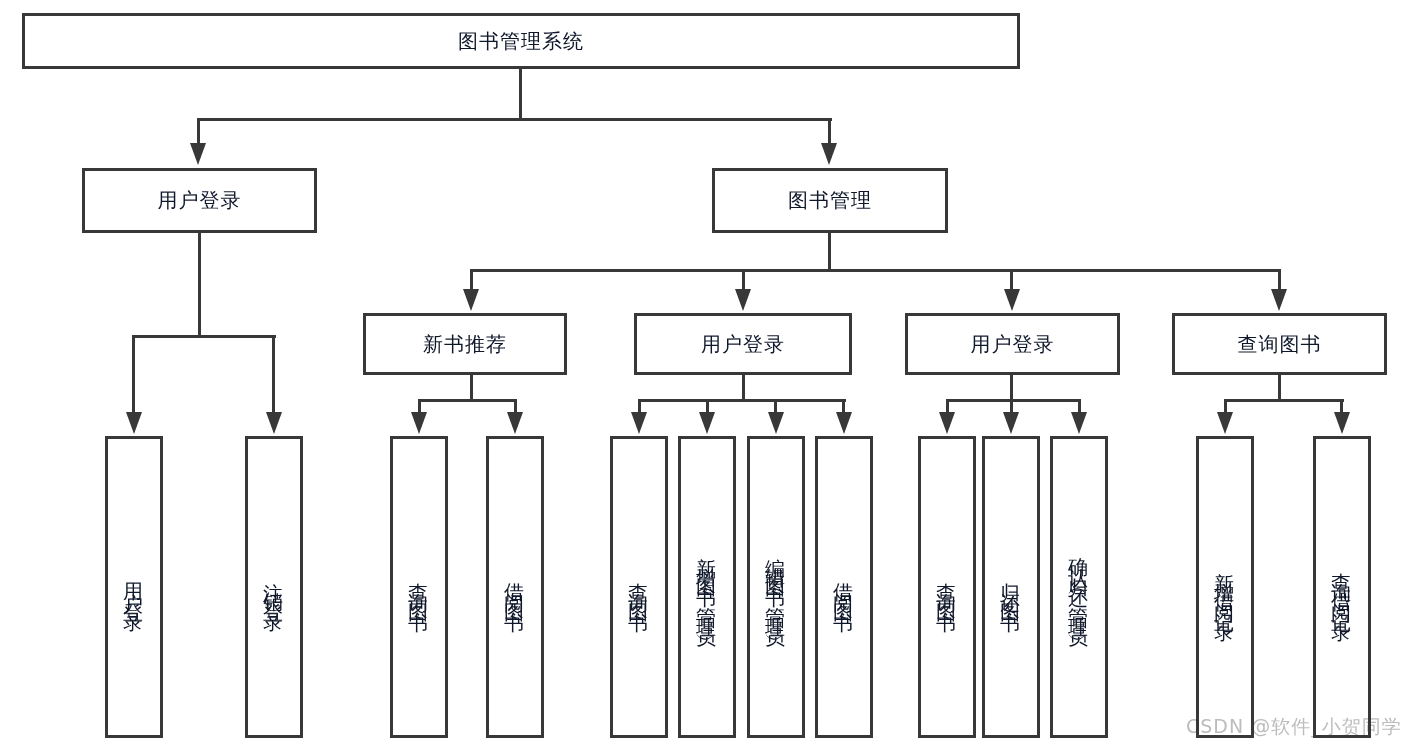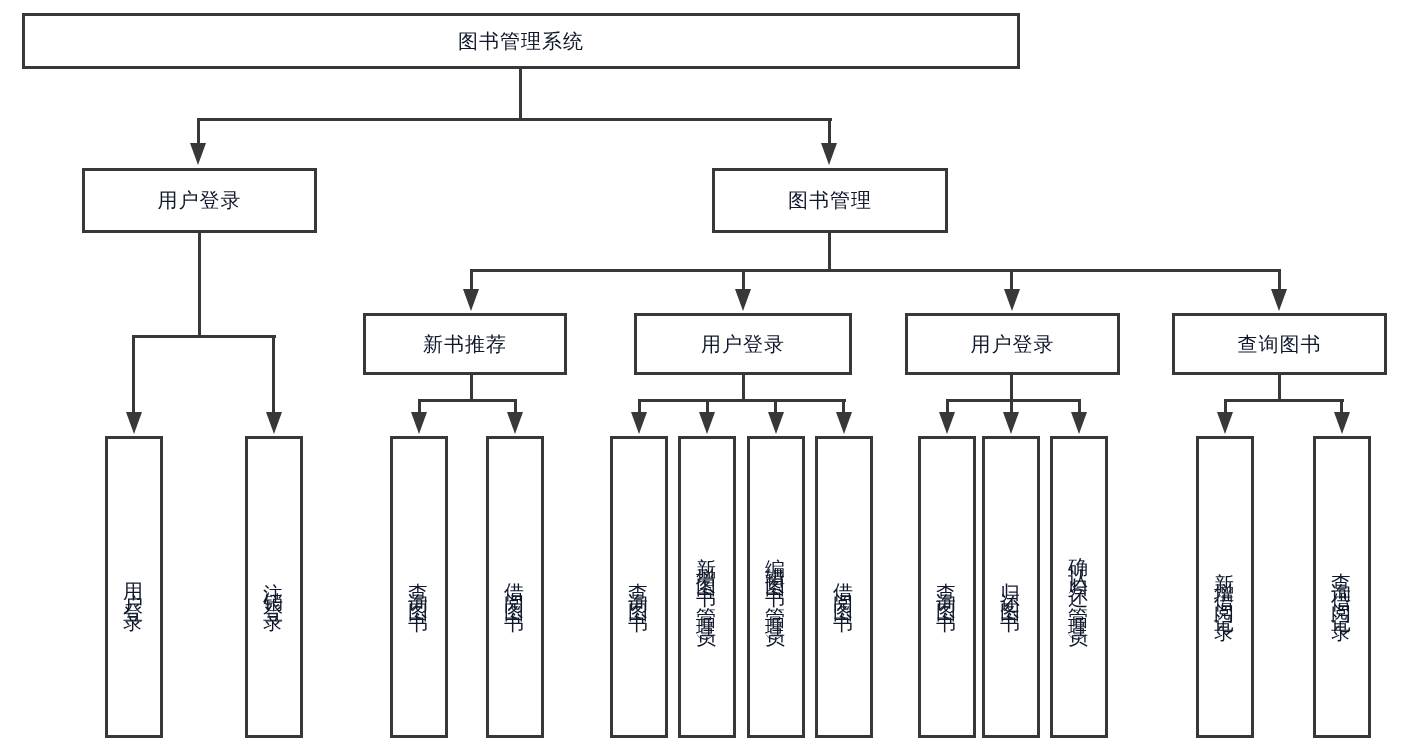--- a/index.html
+++ b/index.html
@@ -63,20 +63,21 @@
     letter-spacing:1px;
     z-index:0;
     white-space:nowrap;
   }
 </style>
 </head>
 <body>
 
 <div class="canvas">
 
+  <div class="watermark">CSDN @软件_小贺同学</div>
 
   <div class="box" style="left:22px;top:13px;width:998px;height:56px;">图书管理系统</div>
 
   <div class="box" style="left:82px;top:168px;width:235px;height:65px;">用户登录</div>
 
   <div class="box" style="left:712px;top:168px;width:236px;height:65px;">图书管理</div>
 
   <div class="box" style="left:363px;top:313px;width:204px;height:62px;">新书推荐</div>
 
   <div class="box" style="left:634px;top:313px;width:218px;height:62px;">用户登录</div>

